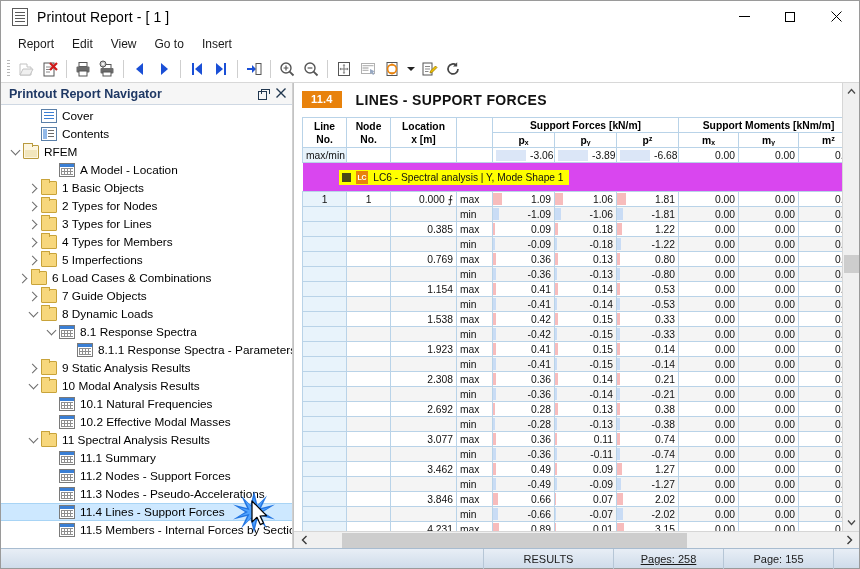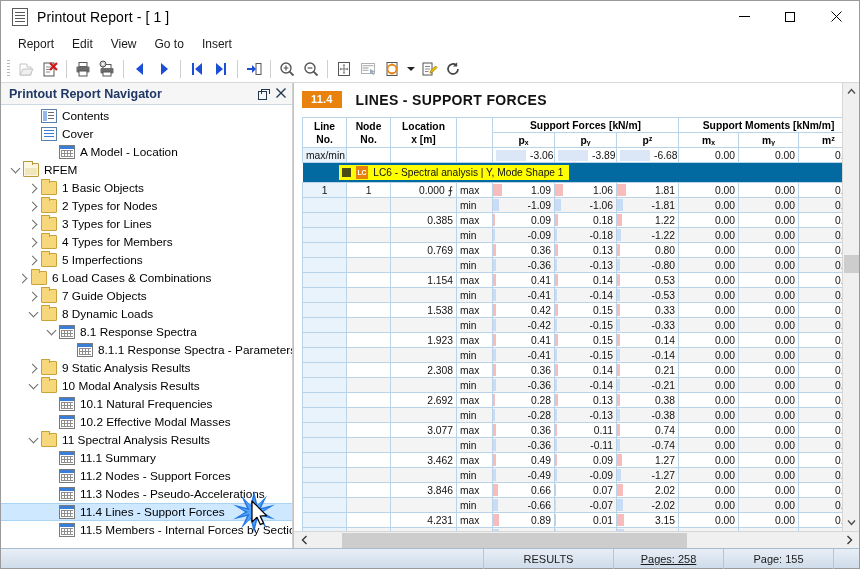--- a/index.html
+++ b/index.html
@@ -224,21 +224,21 @@
   td.l { text-align: left; }
   tr.alt td { background: #f4f4f4; }
   tr.maxmin td { background: #ffffff; }
   td.idxcol { background: #e8f3fb !important; text-align:center; }
   td.valcell { position: relative; text-align: right; padding-right: 4px; }
   .vbar { position:absolute; left:0; top:1px; bottom:1px; }
   .vbar.pos { background:#f7bcbc; }
   .vbar.neg { background:#c9dcf5; }
   .hl-box { display:inline-block; background:#dbe6f7; width:30px; height:11px; vertical-align:middle; margin-right:4px; }
 
-  tr.lcrow td { border:none !important; background:#0369a1; height:20px; }
+  tr.lcrow td { border:none !important; background:#d946ef; height:29px; }
   .lc-wrap { display:inline-flex; align-items:center; background:#ffff00; padding:1px 5px 1px 3px; }
   .lc-sq { width:9px; height:9px; background:#4a4a16; margin-right:5px; }
   .lc-tag { background:#e8820c; color:#fff; font-size:7px; font-weight:bold; padding:0 2px; margin-right:5px; letter-spacing:-.3px; }
   .lc-text { font-size:10.2px; color:#111; }
 
   .vscroll {
     width: 17px; min-width:17px; background:#f0f0f0;
     border-left:1px solid #d6d6d6;
     display:flex; flex-direction:column; align-items:center;
   }
@@ -443,39 +443,39 @@
           <div class="nav-hdr-btn">
             <svg width="10" height="10" viewBox="0 0 10 10">
                 <path d="M0.5 0.5 L9.5 9.5 M9.5 0.5 L0.5 9.5" stroke="#21374f" stroke-width="1.4" fill="none"></path>
               </svg>
           </div>
         </div>
       </div>
       <div class="tree" id="tree">
           <div class="tnode" style="padding-left: 24px;">
             <span class="exp"></span>
+            <span class="tico ico-doc"></span>
+            <span>Cover</span>
+          </div>
+          <div class="tnode" style="padding-left: 24px;">
+            <span class="exp"></span>
             <span class="tico ico-contents"></span>
             <span>Contents</span>
           </div>
-          <div class="tnode" style="padding-left: 24px;">
-            <span class="exp"></span>
-            <span class="tico ico-doc"></span>
-            <span>Cover</span>
+          <div class="tnode" style="padding-left: 6px;">
+            <span class="exp">
+              <span class="chev down"></span>
+            </span>
+            <span class="tico ico-ofolder"></span>
+            <span>RFEM</span>
           </div>
           <div class="tnode" style="padding-left: 42px;">
             <span class="exp"></span>
             <span class="tico ico-grid"></span>
             <span>A Model - Location</span>
-          </div>
-          <div class="tnode" style="padding-left: 6px;">
-            <span class="exp">
-              <span class="chev down"></span>
-            </span>
-            <span class="tico ico-ofolder"></span>
-            <span>RFEM</span>
           </div>
           <div class="tnode" style="padding-left: 24px;">
             <span class="exp">
               <span class="chev right"></span>
             </span>
             <span class="tico ico-folder"></span>
             <span>1 Basic Objects</span>
           </div>
           <div class="tnode" style="padding-left: 24px;">
             <span class="exp">

